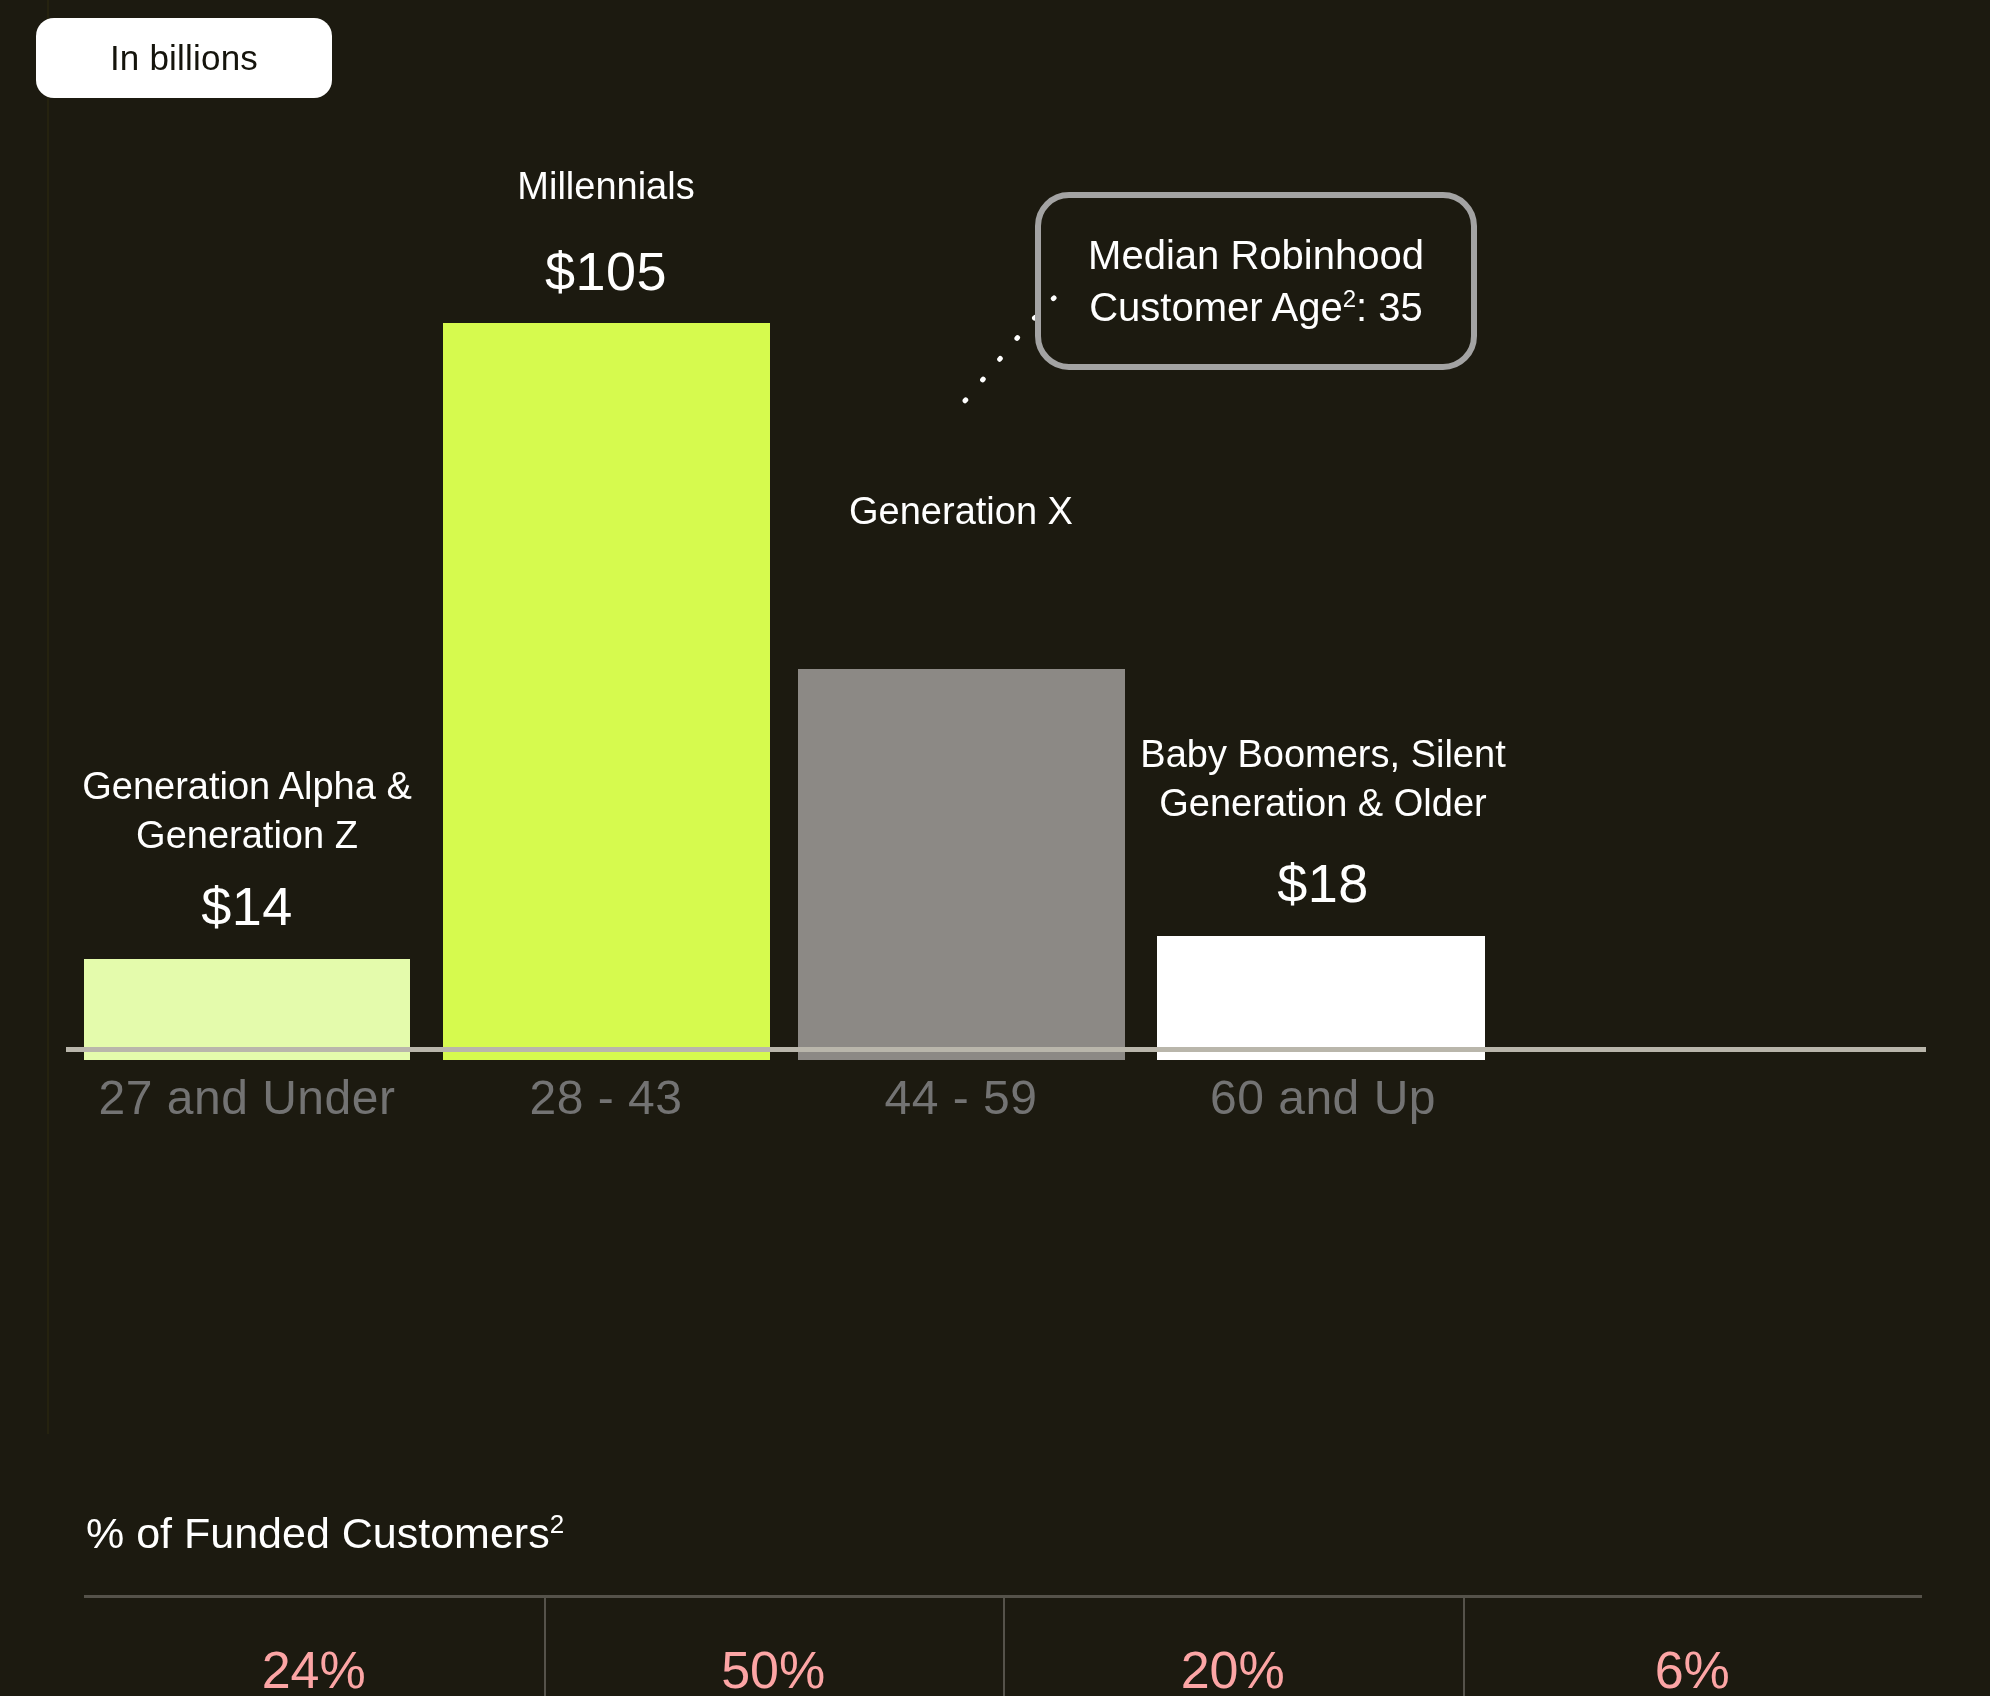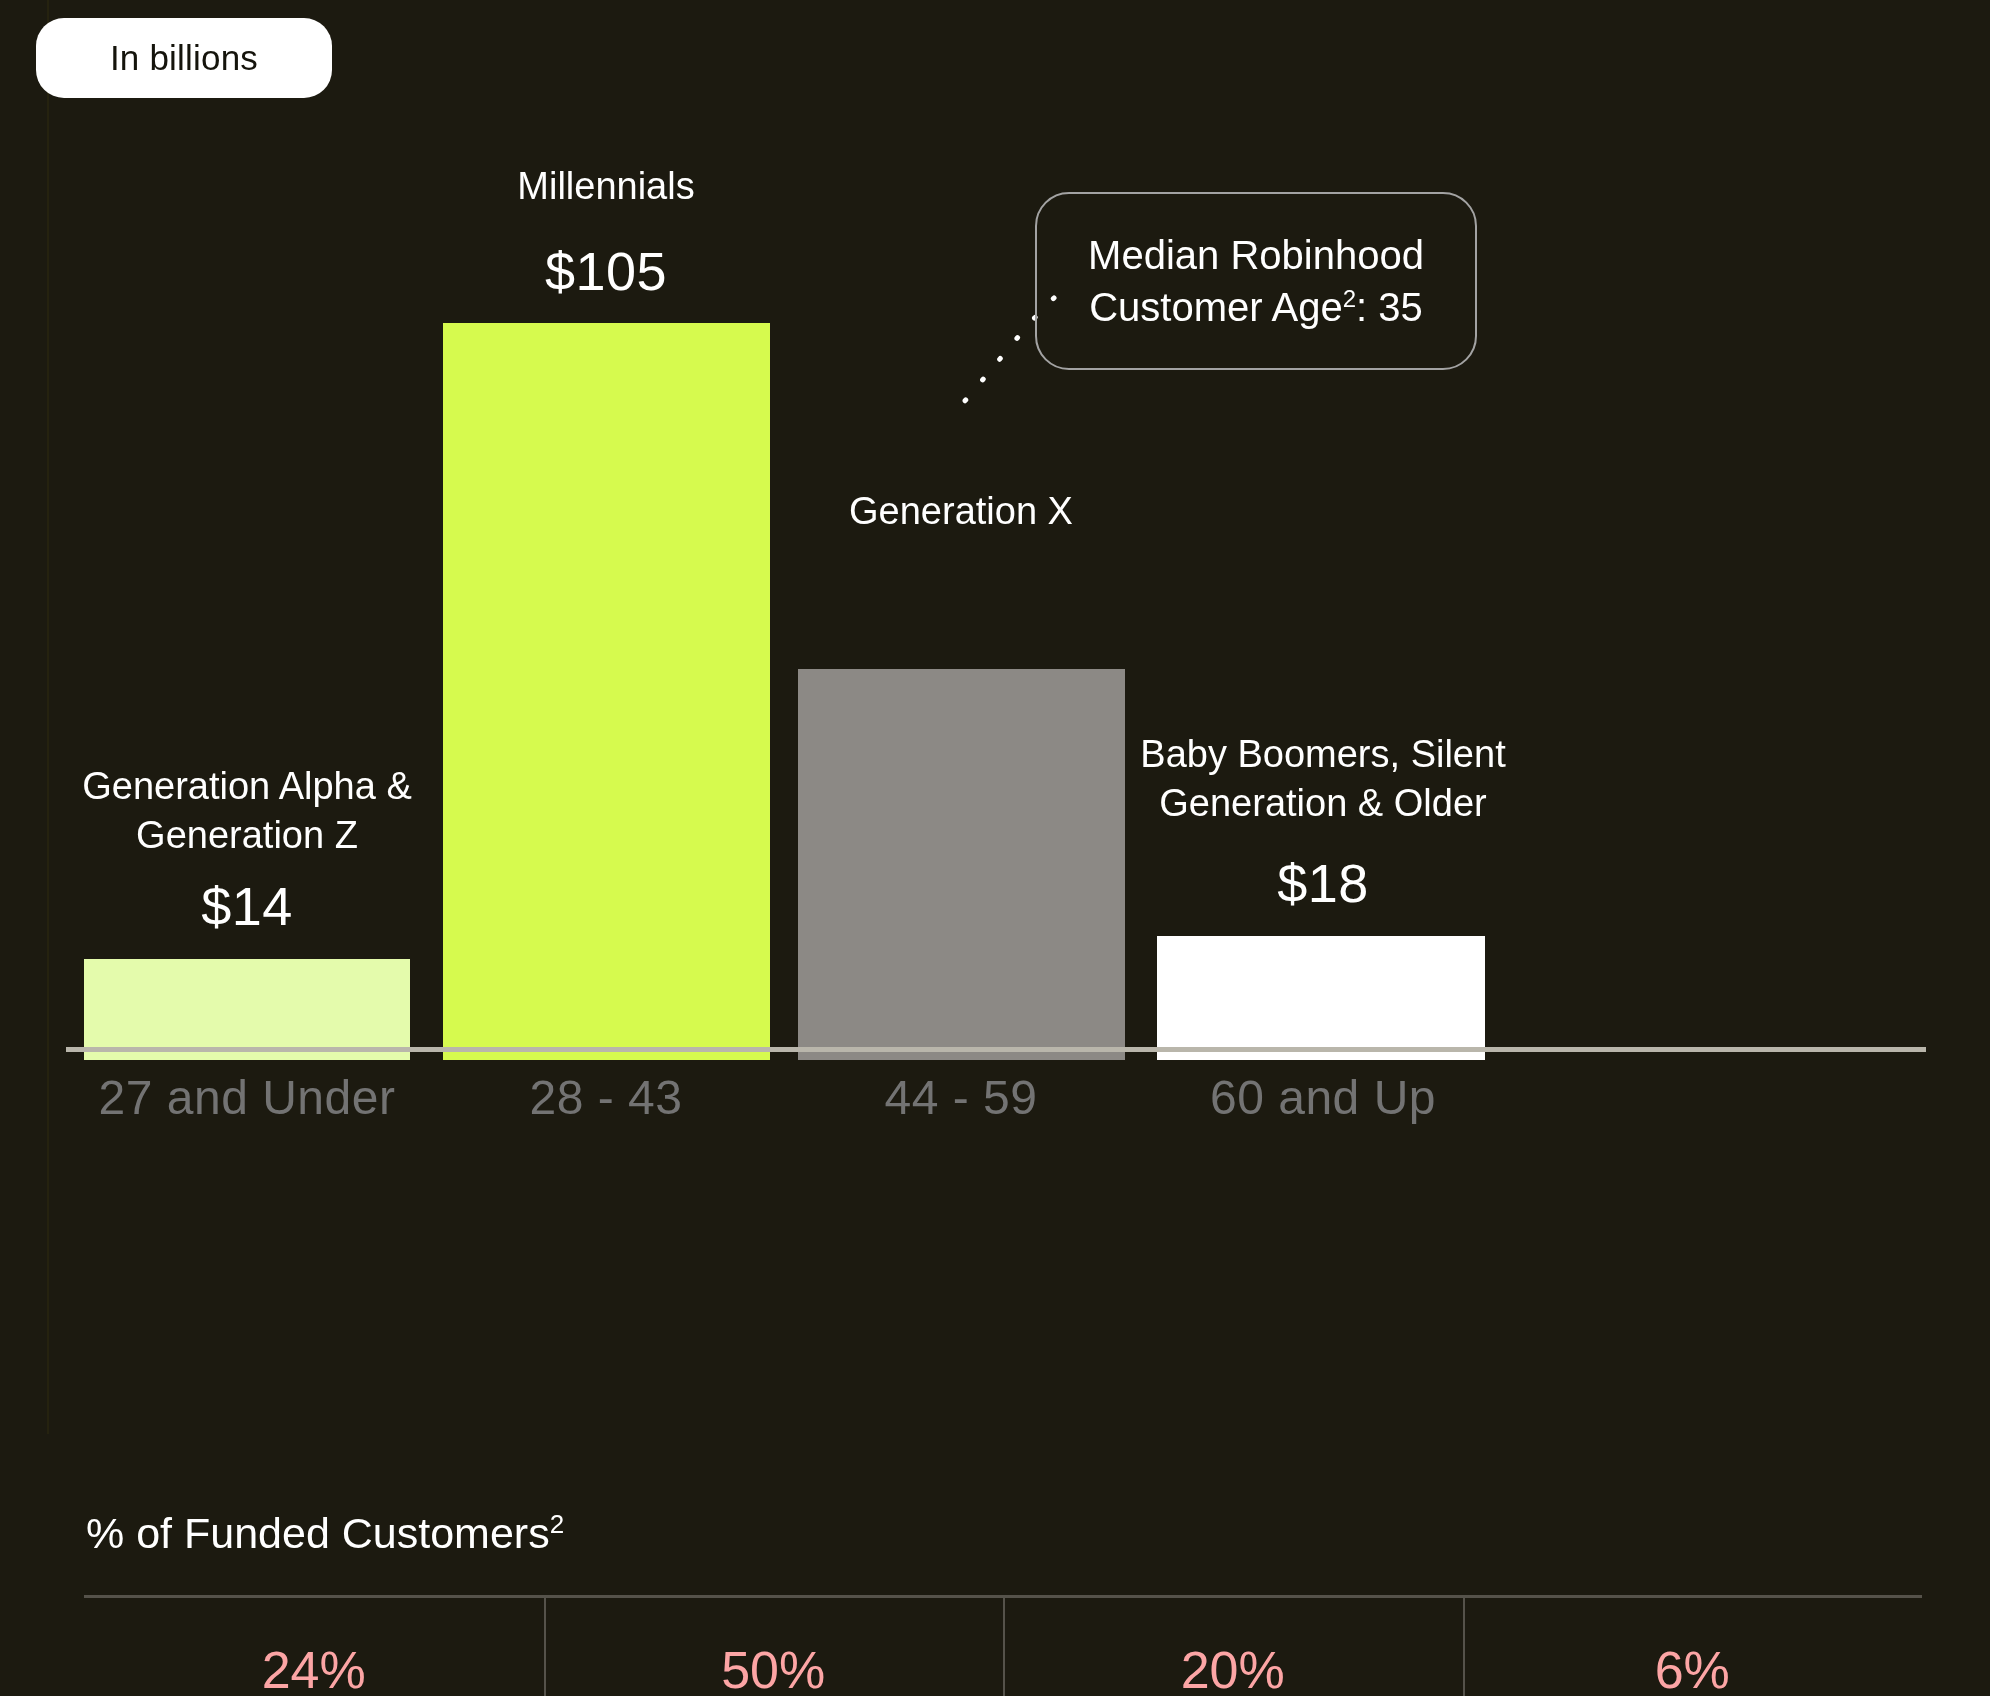--- a/index.html
+++ b/index.html
@@ -33,21 +33,21 @@
   }
 
   
   .billions-pill {
     position: absolute;
     left: 36px;
     top: 18px;
     width: 296px;
     height: 80px;
     background: #ffffff;
-    border-radius: 28px;
+    border-radius: 18px;
     display: flex;
     align-items: center;
     justify-content: center;
   }
   .billions-pill span {
     color: #15140c;
     font-size: 35px;
     letter-spacing: 0.2px;
   }
 
@@ -103,21 +103,21 @@
     letter-spacing: 0.5px;
   }
 
   
   .callout {
     position: absolute;
     left: 1035px;
     top: 192px;
     width: 442px;
     height: 178px;
-    border: 2px solid #a3a3a3;
+    border: 6px solid #a3a3a3;
     border-radius: 34px;
     box-sizing: border-box;
     display: flex;
     flex-direction: column;
     align-items: center;
     justify-content: center;
   }
   .callout-line {
     font-size: 40px;
     line-height: 52px;

